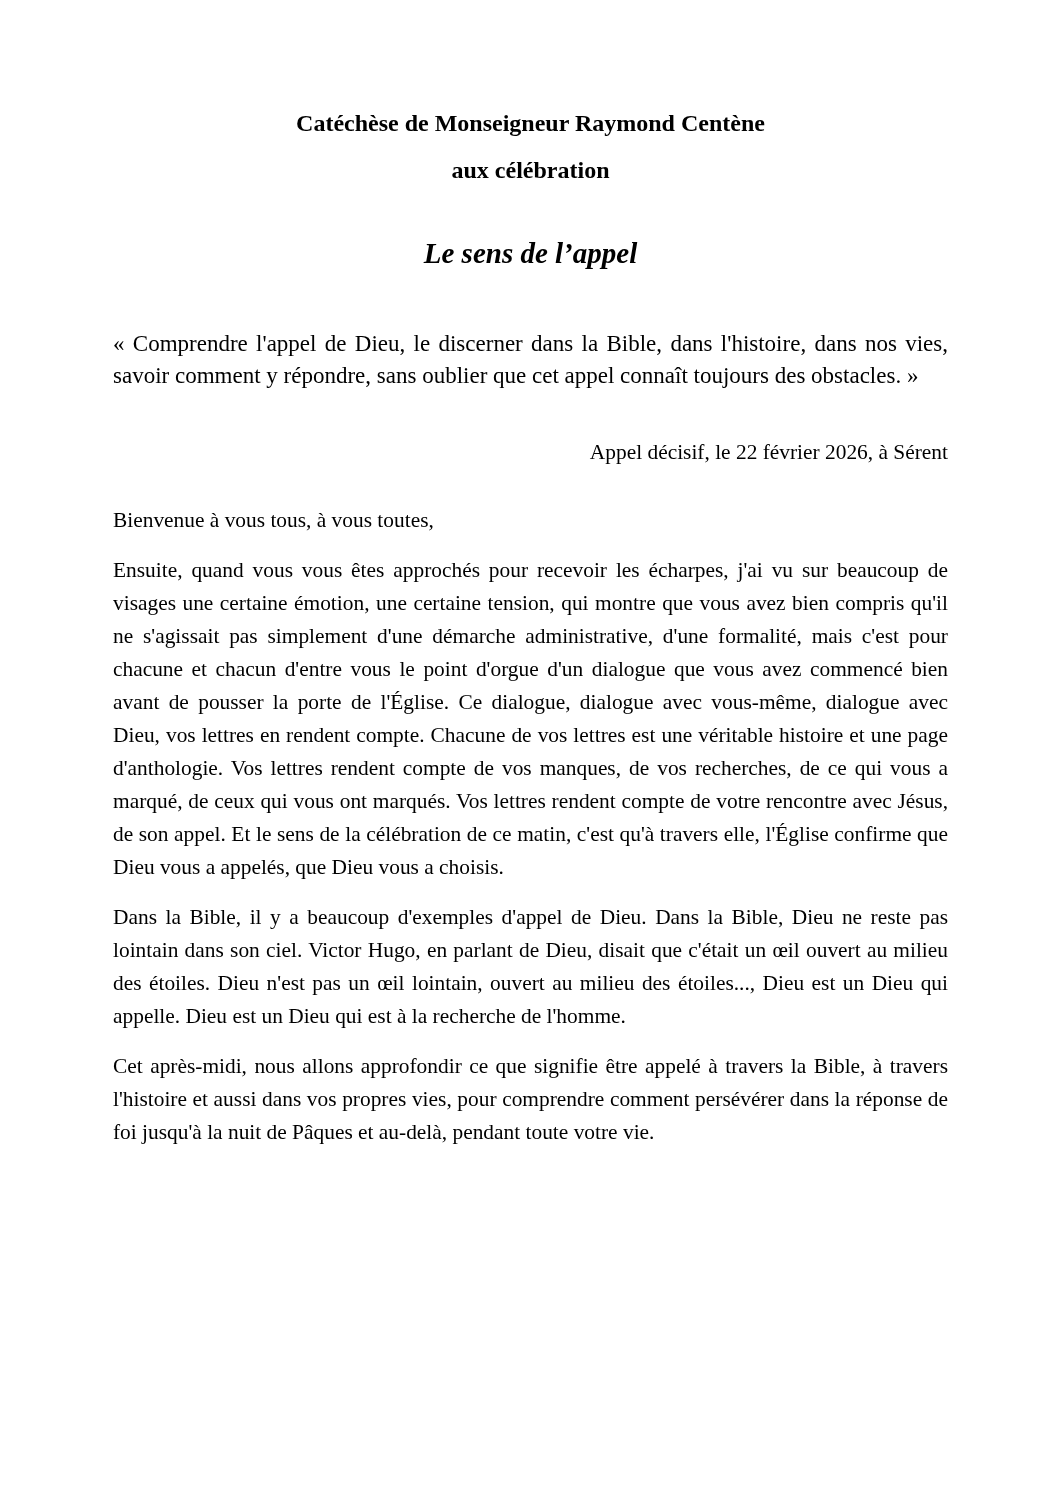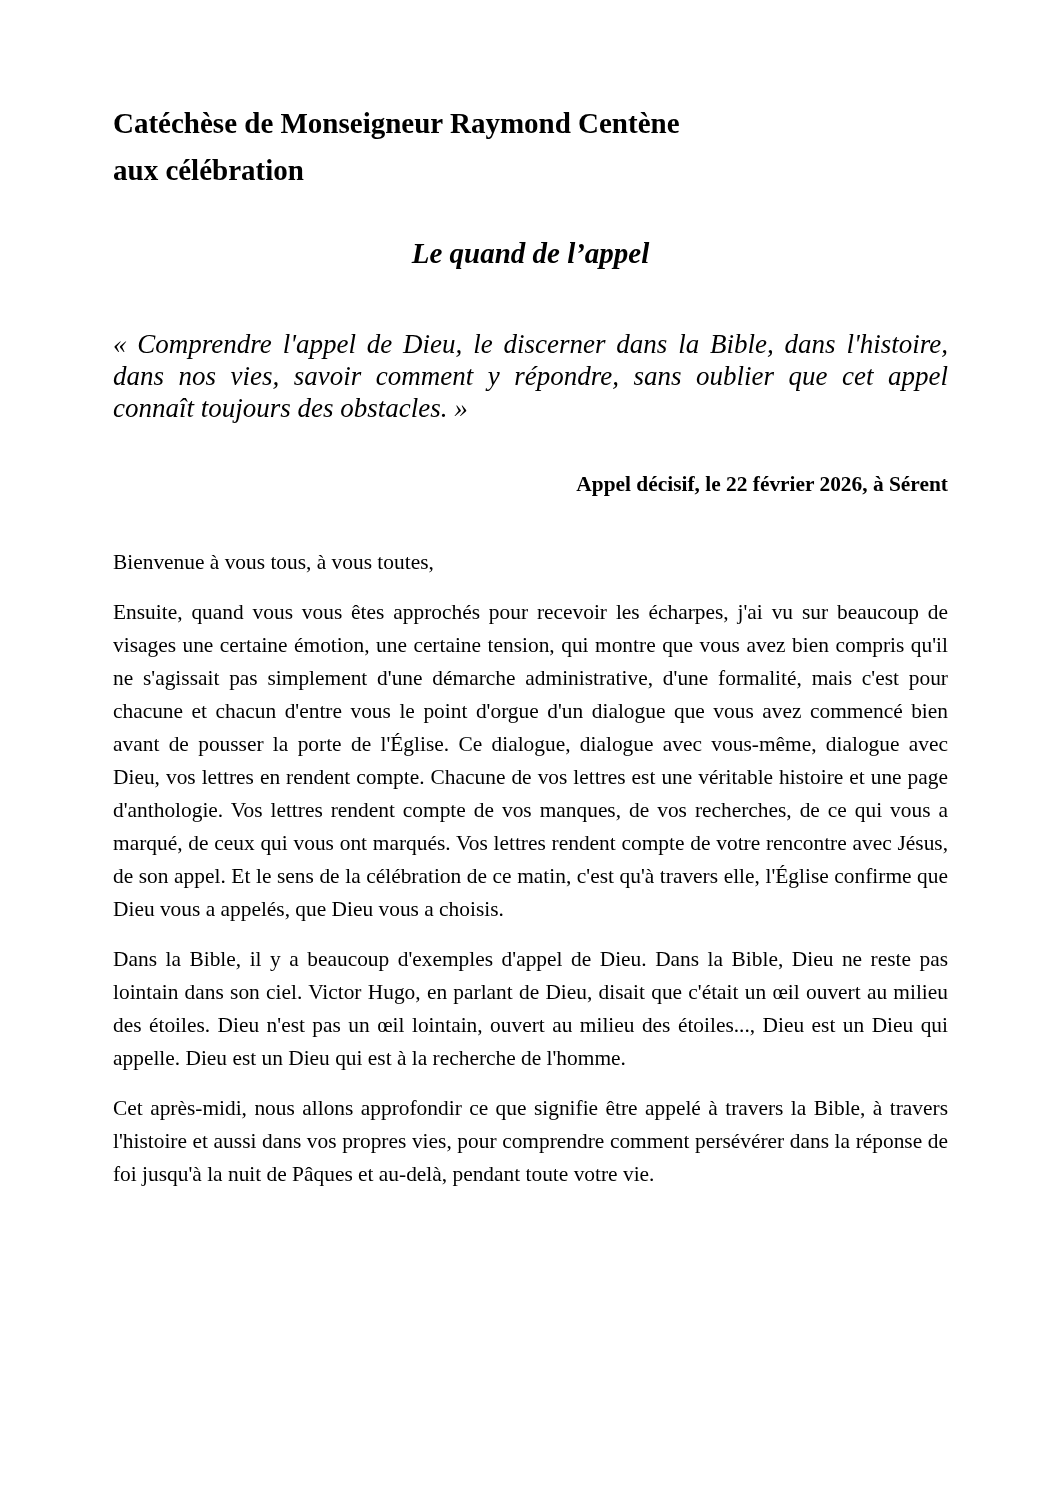--- a/index.html
+++ b/index.html
@@ -17,72 +17,71 @@
     overflow: hidden;
   }
   .content {
     position: absolute;
     left: 113px;
     top: 0;
     width: 835px;
   }
   .doc-title {
     margin: 100px 0 0 0;
-    font-size: 29px;
+    font-size: 24px;
     line-height: 47px;
     font-weight: bold;
-    text-align: left;
+    text-align: center;
   }
   .doc-title .title-line {
     display: block;
   }
   .doc-subtitle {
     margin: 36px 0 0 0;
     font-size: 29px;
     line-height: 47px;
     font-weight: bold;
     font-style: italic;
     text-align: center;
   }
   .doc-epigraph {
     margin: 51px 0 0 0;
-    font-size: 27px;
+    font-size: 23px;
     line-height: 32px;
-    font-style: italic;
     text-align: justify;
   }
   .doc-dateline {
     margin: 44px 0 4px 0;
     font-size: 21.4px;
     line-height: 33px;
-    font-weight: bold;
+    font-weight: normal;
     text-align: right;
   }
   .doc-body p {
     margin: 17px 0 0 0;
     font-size: 21.4px;
     line-height: 33px;
     text-align: justify;
   }
   .doc-body p.first {
-    margin-top: 45px;
+    margin-top: 35px;
   }
 </style>
 </head>
 <body>
 
 <div class="page">
   <div class="content">
 
     <h1 class="doc-title">
       <span class="title-line">Catéchèse de Monseigneur Raymond Centène</span>
       <span class="title-line">aux célébration</span>
     </h1>
 
-    <h2 class="doc-subtitle">Le quand de l’appel</h2>
+    <h2 class="doc-subtitle">Le sens de l’appel</h2>
 
     <p class="doc-epigraph">« Comprendre l'appel de Dieu, le discerner dans la Bible, dans l'histoire, dans nos vies, savoir comment y répondre, sans oublier que cet appel connaît toujours des obstacles. »</p>
 
     <p class="doc-dateline">Appel décisif, le 22 février 2026, à Sérent</p>
 
     <div class="doc-body">
       <p class="first">Bienvenue à vous tous, à vous toutes,</p>
       <p>Ensuite, quand vous vous êtes approchés pour recevoir les écharpes, j'ai vu sur beaucoup de visages une certaine émotion, une certaine tension, qui montre que vous avez bien compris qu'il ne s'agissait pas simplement d'une démarche administrative, d'une formalité, mais c'est pour chacune et chacun d'entre vous le point d'orgue d'un dialogue que vous avez commencé bien avant de pousser la porte de l'Église. Ce dialogue, dialogue avec vous-même, dialogue avec Dieu, vos lettres en rendent compte. Chacune de vos lettres est une véritable histoire et une page d'anthologie. Vos lettres rendent compte de vos manques, de vos recherches, de ce qui vous a marqué, de ceux qui vous ont marqués. Vos lettres rendent compte de votre rencontre avec Jésus, de son appel. Et le sens de la célébration de ce matin, c'est qu'à travers elle, l'Église confirme que Dieu vous a appelés, que Dieu vous a choisis.</p>
       <p>Dans la Bible, il y a beaucoup d'exemples d'appel de Dieu. Dans la Bible, Dieu ne reste pas lointain dans son ciel. Victor Hugo, en parlant de Dieu, disait que c'était un œil ouvert au milieu des étoiles. Dieu n'est pas un œil lointain, ouvert au milieu des étoiles..., Dieu est un Dieu qui appelle. Dieu est un Dieu qui est à la recherche de l'homme.</p>
       <p>Cet après-midi, nous allons approfondir ce que signifie être appelé à travers la Bible, à travers l'histoire et aussi dans vos propres vies, pour comprendre comment persévérer dans la réponse de foi jusqu'à la nuit de Pâques et au-delà, pendant toute votre vie.</p>

